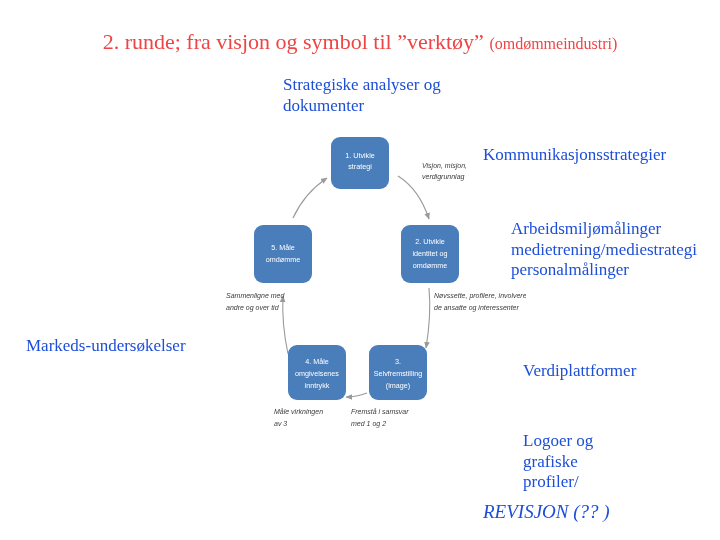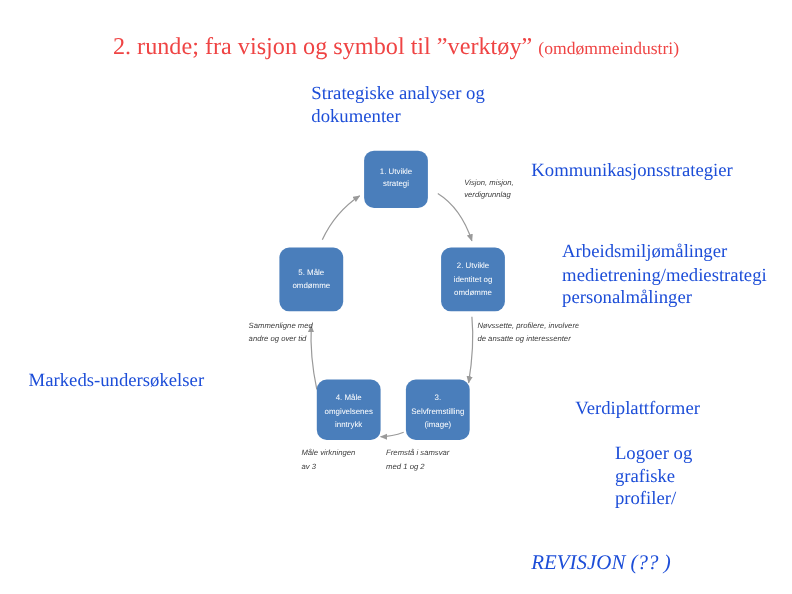--- a/index.html
+++ b/index.html
@@ -49,21 +49,21 @@
   }
 
   .lbl-strategiske { left: 283px; top:  75px; width: 200px; }
   .lbl-risiko      { left:  55px; top: 145px; width: 170px; }
   .lbl-kommunikasjon { left: 483px; top: 145px; width: 240px; white-space: nowrap;}
   .lbl-omdomme     { left:  36px; top: 219px; width: 150px; }
   .lbl-arbeids     { left: 511px; top: 219px; width: 240px; }
   .lbl-markeds     { left:  26px; top: 336px; width: 160px; }
   .lbl-verdi       { left: 523px; top: 361px; width:  80px; }
   .lbl-rutiner     { left:  39px; top: 428px; width: 170px; }
-  .lbl-logoer      { left: 523px; top: 402px; width:  80px; margin-left: 36px; }
+  .lbl-logoer      { left: 523px; top: 431px; width:  80px; }
   .lbl-bruker      { left: 259px; top: 452px; width: 210px; }
   .lbl-revisjon    { left: 483px; top: 500px; width: 230px; font-size: 19px; font-style: italic; }
 
   
   #diagram {
     position: absolute;
     left: 226px;
     top: 130px;
     width: 300px;
     height: 305px;

